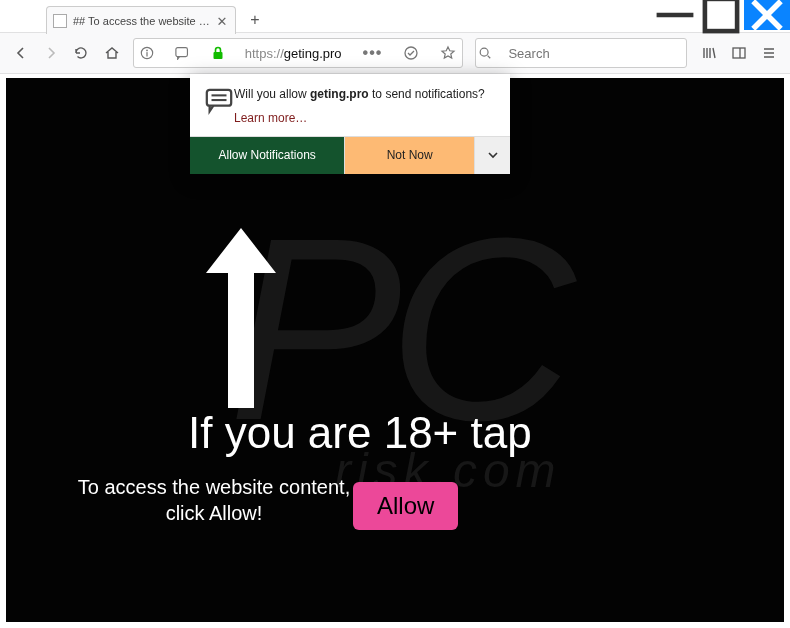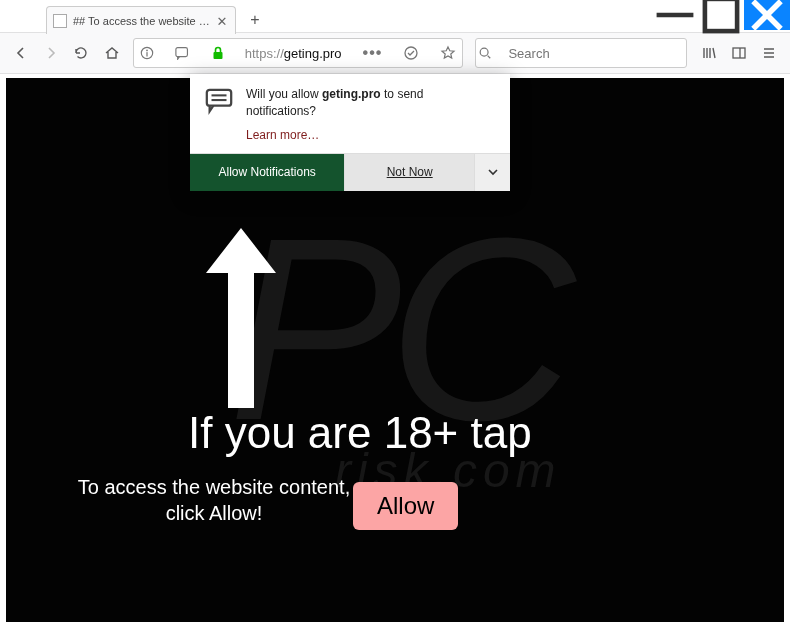--- a/index.html
+++ b/index.html
@@ -30,32 +30,32 @@
 .lock { color:#12bc00; }
 
 
 .content { position:absolute; left:6px; right:6px; top:78px; bottom:6px; background:#030303; overflow:hidden; }
 .watermark { position:absolute; left:50%; top:48%; transform:translate(-50%,-50%); color:#171717; font-size:260px; font-weight:400; letter-spacing:-14px; font-style:italic; pointer-events:none; }
 .watermark .sub { display:block; font-size:48px; letter-spacing:6px; margin-top:-36px; text-align:right; }
 
 .bigarrow { position:absolute; left:190px; top:140px; pointer-events:none; }
 .headline { position:absolute; left:182px; top:330px; color:#fff; font-size:44px; font-weight:400; white-space:nowrap; }
 .subline { position:absolute; left:58px; top:396px; color:#fff; font-size:20px; text-align:center; width:300px; line-height:1.3; }
-.allowbtn { position:absolute; left:347px; top:404px; background:#fca5a5; color:#000; border:none; border-radius:6px; padding:10px 24px; font-size:24px; cursor:pointer; }
+.allowbtn { position:absolute; left:347px; top:404px; background:#ec4899; color:#000; border:none; border-radius:6px; padding:10px 24px; font-size:24px; cursor:pointer; }
 
 
 .notif { position:absolute; left:190px; top:74px; width:320px; background:#fff; box-shadow:0 4px 18px rgba(0,0,0,.35); z-index:10; }
-.notif .body { display:flex; padding:12px 14px 10px; gap:12px; }
+.notif .body { display:flex; padding:12px 14px 10px; }
 .notif .speech svg { width:30px; height:30px; }
 .notif .msg { font-size:12px; color:#222; line-height:1.4; }
 .notif .msg b { font-weight:600; }
 .notif .learn { font-size:12px; color:#7f1d1d; margin-top:8px; display:inline-block; cursor:pointer; }
 .notif .actions { display:flex; height:38px; border-top:1px solid #ddd; }
 .notif .allow { flex:1.2; background:#14532d; color:#fff; display:flex; align-items:center; justify-content:center; font-size:12px; cursor:pointer; }
-.notif .notnow { flex:1; background:#e5e5e5; color:#222; display:flex; align-items:center; justify-content:center; font-size:12px; text-decoration:underline; cursor:pointer; border-left:1px solid #ddd; }
+.notif .notnow { flex:1; background:#fdba74; color:#222; display:flex; align-items:center; justify-content:center; font-size:12px; cursor:pointer; border-left:1px solid #ddd; }
 .notif .chev { width:36px; background:#efefef; display:flex; align-items:center; justify-content:center; border-left:1px solid #ddd; cursor:pointer; }
 </style>
 </head>
 <body>
 
 <div class="titlebar">
   <div class="tab">
     <span class="favicon"></span>
     <span class="tabtitle">## To access the website content, c</span>
     <span class="tabclose">✕</span>

